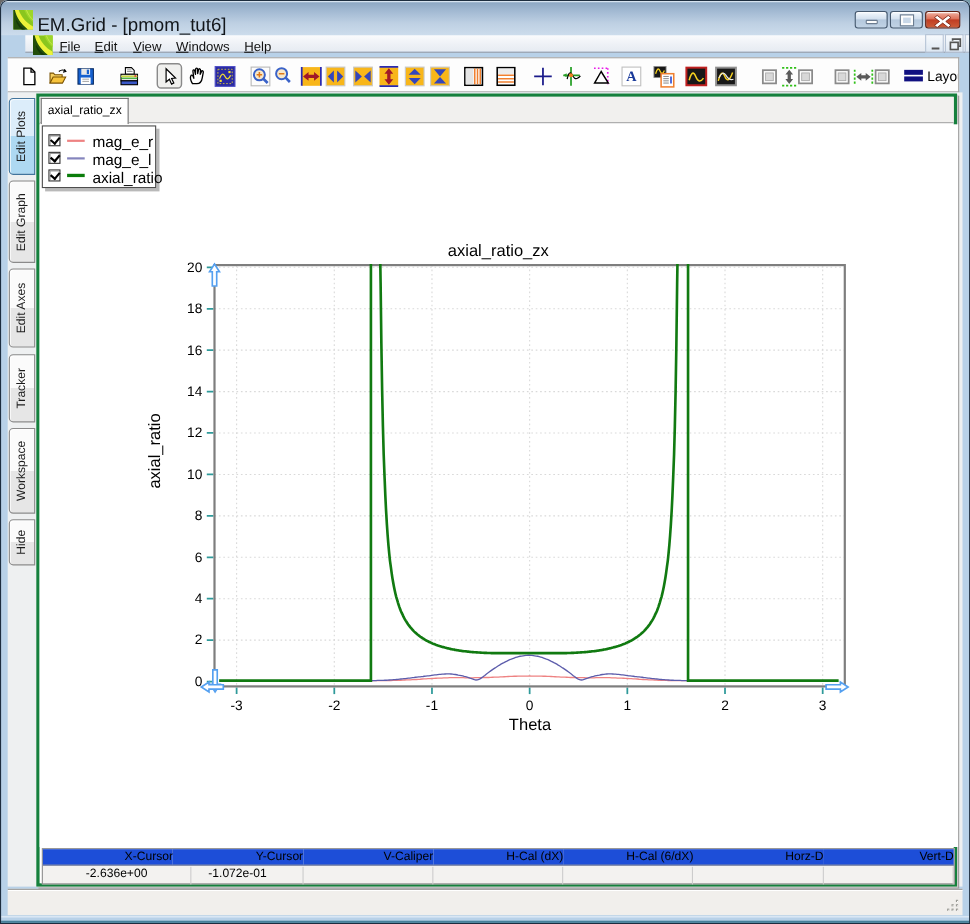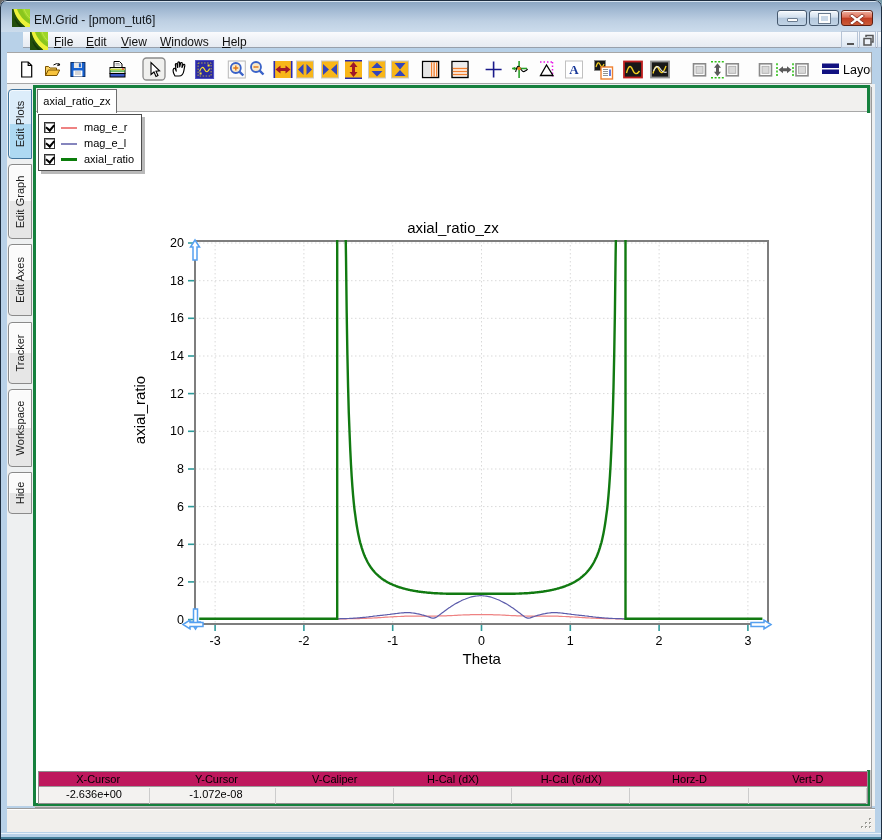--- a/index.html
+++ b/index.html
@@ -1,20 +1,20 @@
 <!DOCTYPE html>
 <html><head><meta charset="utf-8"><style>
 *{margin:0;padding:0;box-sizing:border-box}
 html,body{width:882px;height:840px;font-family:"Liberation Sans",sans-serif;overflow:hidden}
 body{position:relative}
 .abs{position:absolute}
 #outline{position:absolute;inset:0;border:1px solid #1d2d3f;border-radius:7px 7px 0 0;pointer-events:none;z-index:99}
 #win{position:absolute;inset:0;background:#b8d1e8;border-radius:7px 7px 0 0;overflow:hidden}
 #titlebar{left:1px;top:1px;width:880px;height:31px;background:linear-gradient(180deg,#8aa5c2 0,#a3bad3 30%,#bed0e3 65%,#ccdcec 100%);box-shadow:inset 0 1px 0 #d6e3f0}
-#titletxt{left:33px;top:12px;font-size:12px;color:#12161b}
+#titletxt{left:33px;top:12px;font-size:17px;color:#12161b}
 .wbtn{position:absolute;top:9px;height:16px;border:1px solid #45586e;border-radius:3px;background:linear-gradient(180deg,#f3f8fd 0,#d3e0ee 45%,#b4c8dd 50%,#c1d3e5 100%);box-shadow:inset 0 1px 0 rgba(255,255,255,.8)}
 #bmin{left:776px;width:30px}#bmax{left:808px;width:30px}
 #bclose{left:840px;width:32px;background:linear-gradient(180deg,#f0b0a0 0,#dd7058 45%,#c03c22 50%,#cc5c38 100%);border-color:#5e1f12}
 .mingl{position:absolute;left:9px;top:7px;width:11px;height:4px;background:#fdfdfd;border:1px solid #6b7c90;border-radius:1px}
 .maxgl{position:absolute;left:9px;top:3px;width:11px;height:9px;border:2px solid #fdfdfd;outline:1px solid #6b7c90;background:#c9d8e8}
 #menubar{left:23px;top:32px;width:868px;height:16px;background:linear-gradient(180deg,#fafbfd 0,#eef1f6 55%,#e6ebf2 100%);border-bottom:1px solid #98a0ab}
 .menuitem{position:absolute;top:3px;font-size:12px;color:#111}
 .menuitem u{text-decoration:underline}
 .cbtn{position:absolute;top:-1px;width:17px;height:17px;border:1px solid #b6c4d6;background:linear-gradient(180deg,#f7fafd,#dde7f2);color:#555;font-size:10px;text-align:center;line-height:15px}
 #toolbar{left:7px;top:52px;width:865px;height:32px;background:#fdfdfd;border:1px solid #a6a6a6;border-left:none}
@@ -26,24 +26,24 @@
 
 #child{left:33px;top:85px;width:837px;height:721px;border:3px solid #15803d;background:#fff;box-shadow:1px 1px 0 #c9c9c9,2px 2px 0 #9a9a9a}
 #tabrow{position:absolute;left:0;top:0;width:100%;height:24px;background:#f1f0ee;border-bottom:1px solid #a8a8a8}
 #toptab{position:absolute;left:1px;top:1px;width:80px;height:24px;background:#fff;border:1px solid #6f6f6f;border-bottom:none;font-size:11px;text-align:center;line-height:22px;color:#000}
 #pane{position:absolute;left:0;top:25px;width:835px;height:657px;background:#fff}
 #legend{position:absolute;left:2px;top:1px;width:104px;height:57px;background:#fff;border:1px solid #4d4d4d;box-shadow:3px 3px 0 rgba(128,128,128,.55)}
 .lrow{position:absolute;left:5px;height:12px}
 .lcheck{position:absolute;left:0;top:0;width:11px;height:11px;background:#fff;border:1px solid #333;box-shadow:inset 1px 1px 0 #999}
 .lcheck:before{content:"";position:absolute;left:1px;top:1px;width:6px;height:3.5px;border-left:2.2px solid #000;border-bottom:2.2px solid #000;transform:rotate(-50deg)}
 .lline{position:absolute;left:17px;top:5px;width:16px;height:2px}
-.ltext{position:absolute;left:40px;top:-1px;font-size:11px;color:#000}
+.ltext{position:absolute;left:40px;top:-1px;font-size:14px;color:#000}
 
 #stable{position:absolute;left:2px;top:658px;width:830px;height:33px;border:1px solid #8f8f8f;background:#f3f2f0}
-.th{position:absolute;top:0;height:15px;background:#be185d;border-bottom:1px solid #999;font-size:11px;text-align:center;line-height:15px;color:#000}
+.th{position:absolute;top:0;height:15px;background:#1d4ed8;border-bottom:1px solid #999;font-size:11px;text-align:right;line-height:15px;color:#000}
 .td{position:absolute;top:16px;height:16px;font-size:11px;text-align:center;line-height:13px;color:#000;border-right:1px solid #ccc}
 #statusbar{left:7px;top:808px;width:868px;height:24px;background:#f1efec;border-top:1px solid #9b9b9b;box-shadow:inset 0 1px 0 #fff}
 </style></head><body style="background:#fff">
 <div style="position:absolute;left:0;top:0;width:10px;height:10px;background:#6a6a6a"></div>
 <div style="position:absolute;right:0;top:0;width:10px;height:10px;background:#7699a8"></div>
 <div id="win">
 <div id="outline"></div>
 <div class="abs" id="titlebar">
  <svg class="abs" style="left:11px;top:8px" width="18" height="18" viewBox="0 0 18 18">
         <rect width="18" height="18" fill="#8ac61e"></rect>
@@ -368,23 +368,23 @@
             <span class="ltext">mag_e_l</span>
           </div>
    <div class="lrow" style="top:39px">
             <span class="lcheck"></span>
             <span class="lline" style="background:#0b7d0b;height:3px;top:4px"></span>
             <span class="ltext">axial_ratio</span>
           </div>
   </div>
   <div id="stable">
    <span class="th" style="left:0.0px;width:118.3px">X-Cursor</span>
-          <span class="td" style="left:0.0px;width:111px">-2.636e+00</span>
+          <span class="td" style="left:0.0px;width:135px">-2.636e+00</span>
           <span class="th" style="left:118.3px;width:118.3px">Y-Cursor</span>
-          <span class="td" style="left:118.3px;width:118.3px">-1.072e-08</span>
+          <span class="td" style="left:118.3px;width:118.3px">-1.072e-01</span>
           <span class="th" style="left:236.6px;width:118.3px">V-Caliper</span>
           <span class="td" style="left:236.6px;width:118.3px"></span>
           <span class="th" style="left:354.9px;width:118.3px">H-Cal (dX)</span>
           <span class="td" style="left:354.9px;width:118.3px"></span>
           <span class="th" style="left:473.1px;width:118.3px">H-Cal (6/dX)</span>
           <span class="td" style="left:473.1px;width:118.3px"></span>
           <span class="th" style="left:591.4px;width:118.3px">Horz-D</span>
           <span class="td" style="left:591.4px;width:118.3px"></span>
           <span class="th" style="left:709.7px;width:118.3px">Vert-D</span>
           <span class="td" style="left:709.7px;width:118.3px"></span>

